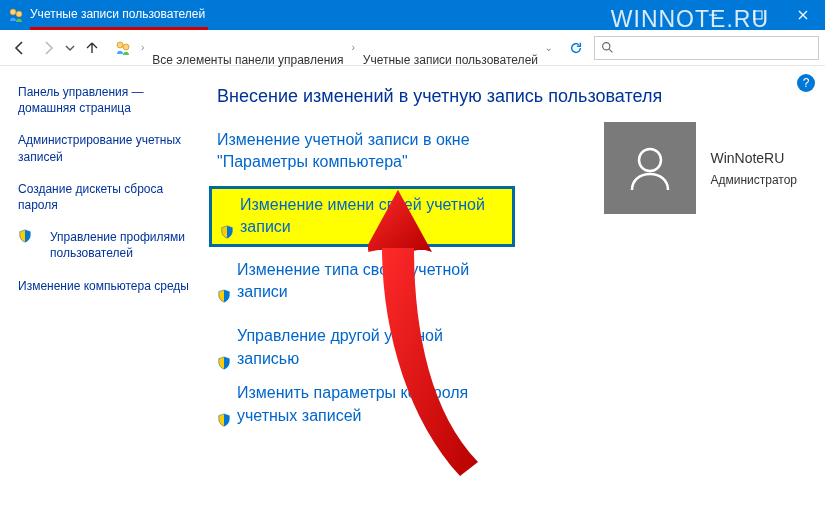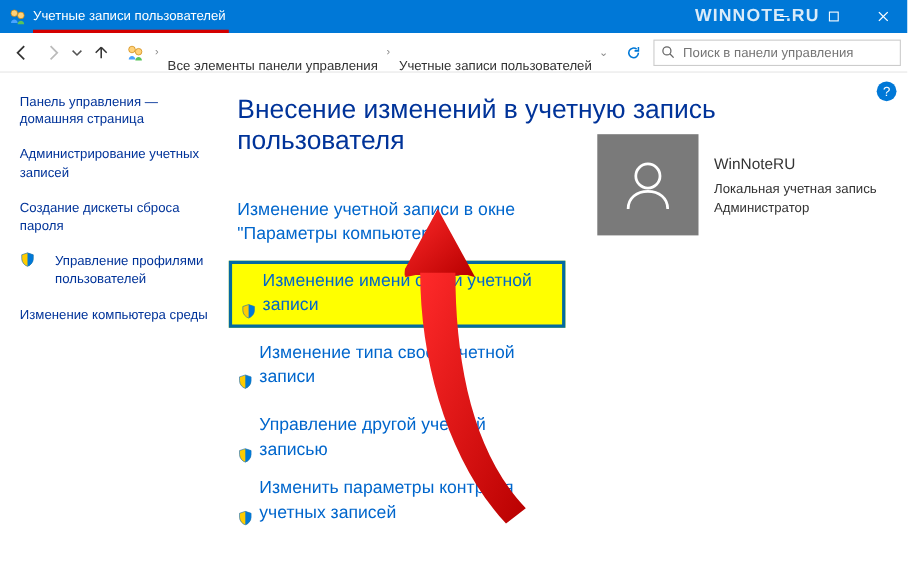--- a/index.html
+++ b/index.html
@@ -30,37 +30,37 @@
   
   .content { display:flex; height: calc(528px - 30px - 36px); position:relative;}
   .helpbtn{ position:absolute; top:8px; right:10px; width:18px; height:18px; border-radius:50%; background:#0078d7; color:#fff; font-size:12px; display:flex; align-items:center; justify-content:center;}
 
   .sidebar{ width:205px; padding:18px 10px 23px 18px; font-size:12px;}
   .sidebar .side-link{ color:#003399; margin-bottom:16px; line-height:1.35; cursor:pointer;}
   .sidebar .side-link.withshield{ display:flex; gap:18px;}
   .sidebar .shield{ flex:0 0 14px;}
 
   .main{ flex:1 1 auto; padding:20px 20px 10px 12px; position:relative;}
-  .main h1{ font-size:24px; font-weight:400; color:#003399; margin-bottom:38px;}
+  .main h1{ font-size:18px; font-weight:400; color:#003399; margin-bottom:22px;}
   .tasks{ width:290px;}
   .task{ font-size:16px; color:#0066cc; margin-bottom:12px; line-height:1.4; cursor:pointer; display:flex; gap:6px; align-items:flex-end;}
   .task.highlight{ background:#ffff00; border:3px solid #0369a1; padding:5px 8px; margin-left:-8px; margin-right:-8px;}
   .task .shield{ flex:0 0 14px; margin-top:1px;}
   .task.spaced{ margin-top:22px;}
 
   .usercard{ position:absolute; top:56px; right:28px; display:flex; gap:14px; align-items:center;}
   .avatarbox{ width:92px; height:92px; background:#7a7a7a; display:flex; align-items:center; justify-content:center;}
   .userinfo{ font-size:12px; color:#333; line-height:1.5;}
   .userinfo .uname{ font-size:14px; margin-bottom:2px;}
 
   
   .arrow-overlay{ position:absolute; left:368px; top:190px; width:120px; height:295px; pointer-events:none; z-index:10;}
 
   
-  .watermark{ position:absolute; top:6px; right:80px; font-size:16px; font-weight:700; letter-spacing:1px; color:rgba(255,255,255,0.85); font-family:Verdana,sans-serif; z-index:3;}
+  .watermark{ position:absolute; top:6px; right:56px; font-size:23px; font-weight:400; letter-spacing:1px; color:rgba(255,255,255,0.85); font-family:Verdana,sans-serif; z-index:3;}
 
   
   svg{ display:block;}
 </style>
 </head>
 <body>
 
 <div class="titlebar">
   <span class="app-icon">
     <svg width="16" height="16" viewBox="0 0 16 16">
@@ -139,21 +139,20 @@
       </svg>
   </div>
 
   <div class="searchbox">
     <span class="sicon">
       <svg width="13" height="13" viewBox="0 0 16 16">
           <circle cx="6.5" cy="6.5" r="4.5" fill="none" stroke="#666" stroke-width="1.4"></circle>
           <line x1="10" y1="10" x2="14" y2="14" stroke="#666" stroke-width="1.4"></line>
         </svg>
     </span>
-    <input type="text" placeholder="Поиск в панели управления" style="">
   </div>
 </div>
 
 <div class="content">
   <div class="helpbtn">?</div>
 
   <div class="sidebar">
     <div class="side-link"><span>Панель управления — домашняя страница</span></div>
     <div class="side-link"><span>Администрирование учетных записей</span></div>
     <div class="side-link"><span>Создание дискеты сброса пароля</span></div>
@@ -216,21 +215,20 @@
 
     <div class="usercard">
       <div class="avatarbox">
         <svg width="56" height="56" viewBox="0 0 56 56">
           <circle cx="28" cy="20" r="11" fill="none" stroke="#fff" stroke-width="2.5"></circle>
           <path d="M10 50c0-10 8-16 18-16s18 6 18 16" fill="none" stroke="#fff" stroke-width="2.5"></path>
         </svg>
       </div>
       <div class="userinfo">
         <div class="uname">WinNoteRU</div>
-        <div>Локальная учетная запись</div>
         <div>Администратор</div>
       </div>
     </div>
   </div>
 </div>
 
 <svg class="arrow-overlay" width="120" height="295" viewBox="0 0 120 295">
   <defs>
     <linearGradient id="ag" x1="0" y1="0" x2="1" y2="1">
       <stop offset="0%" stop-color="#ff2a2a"></stop>

